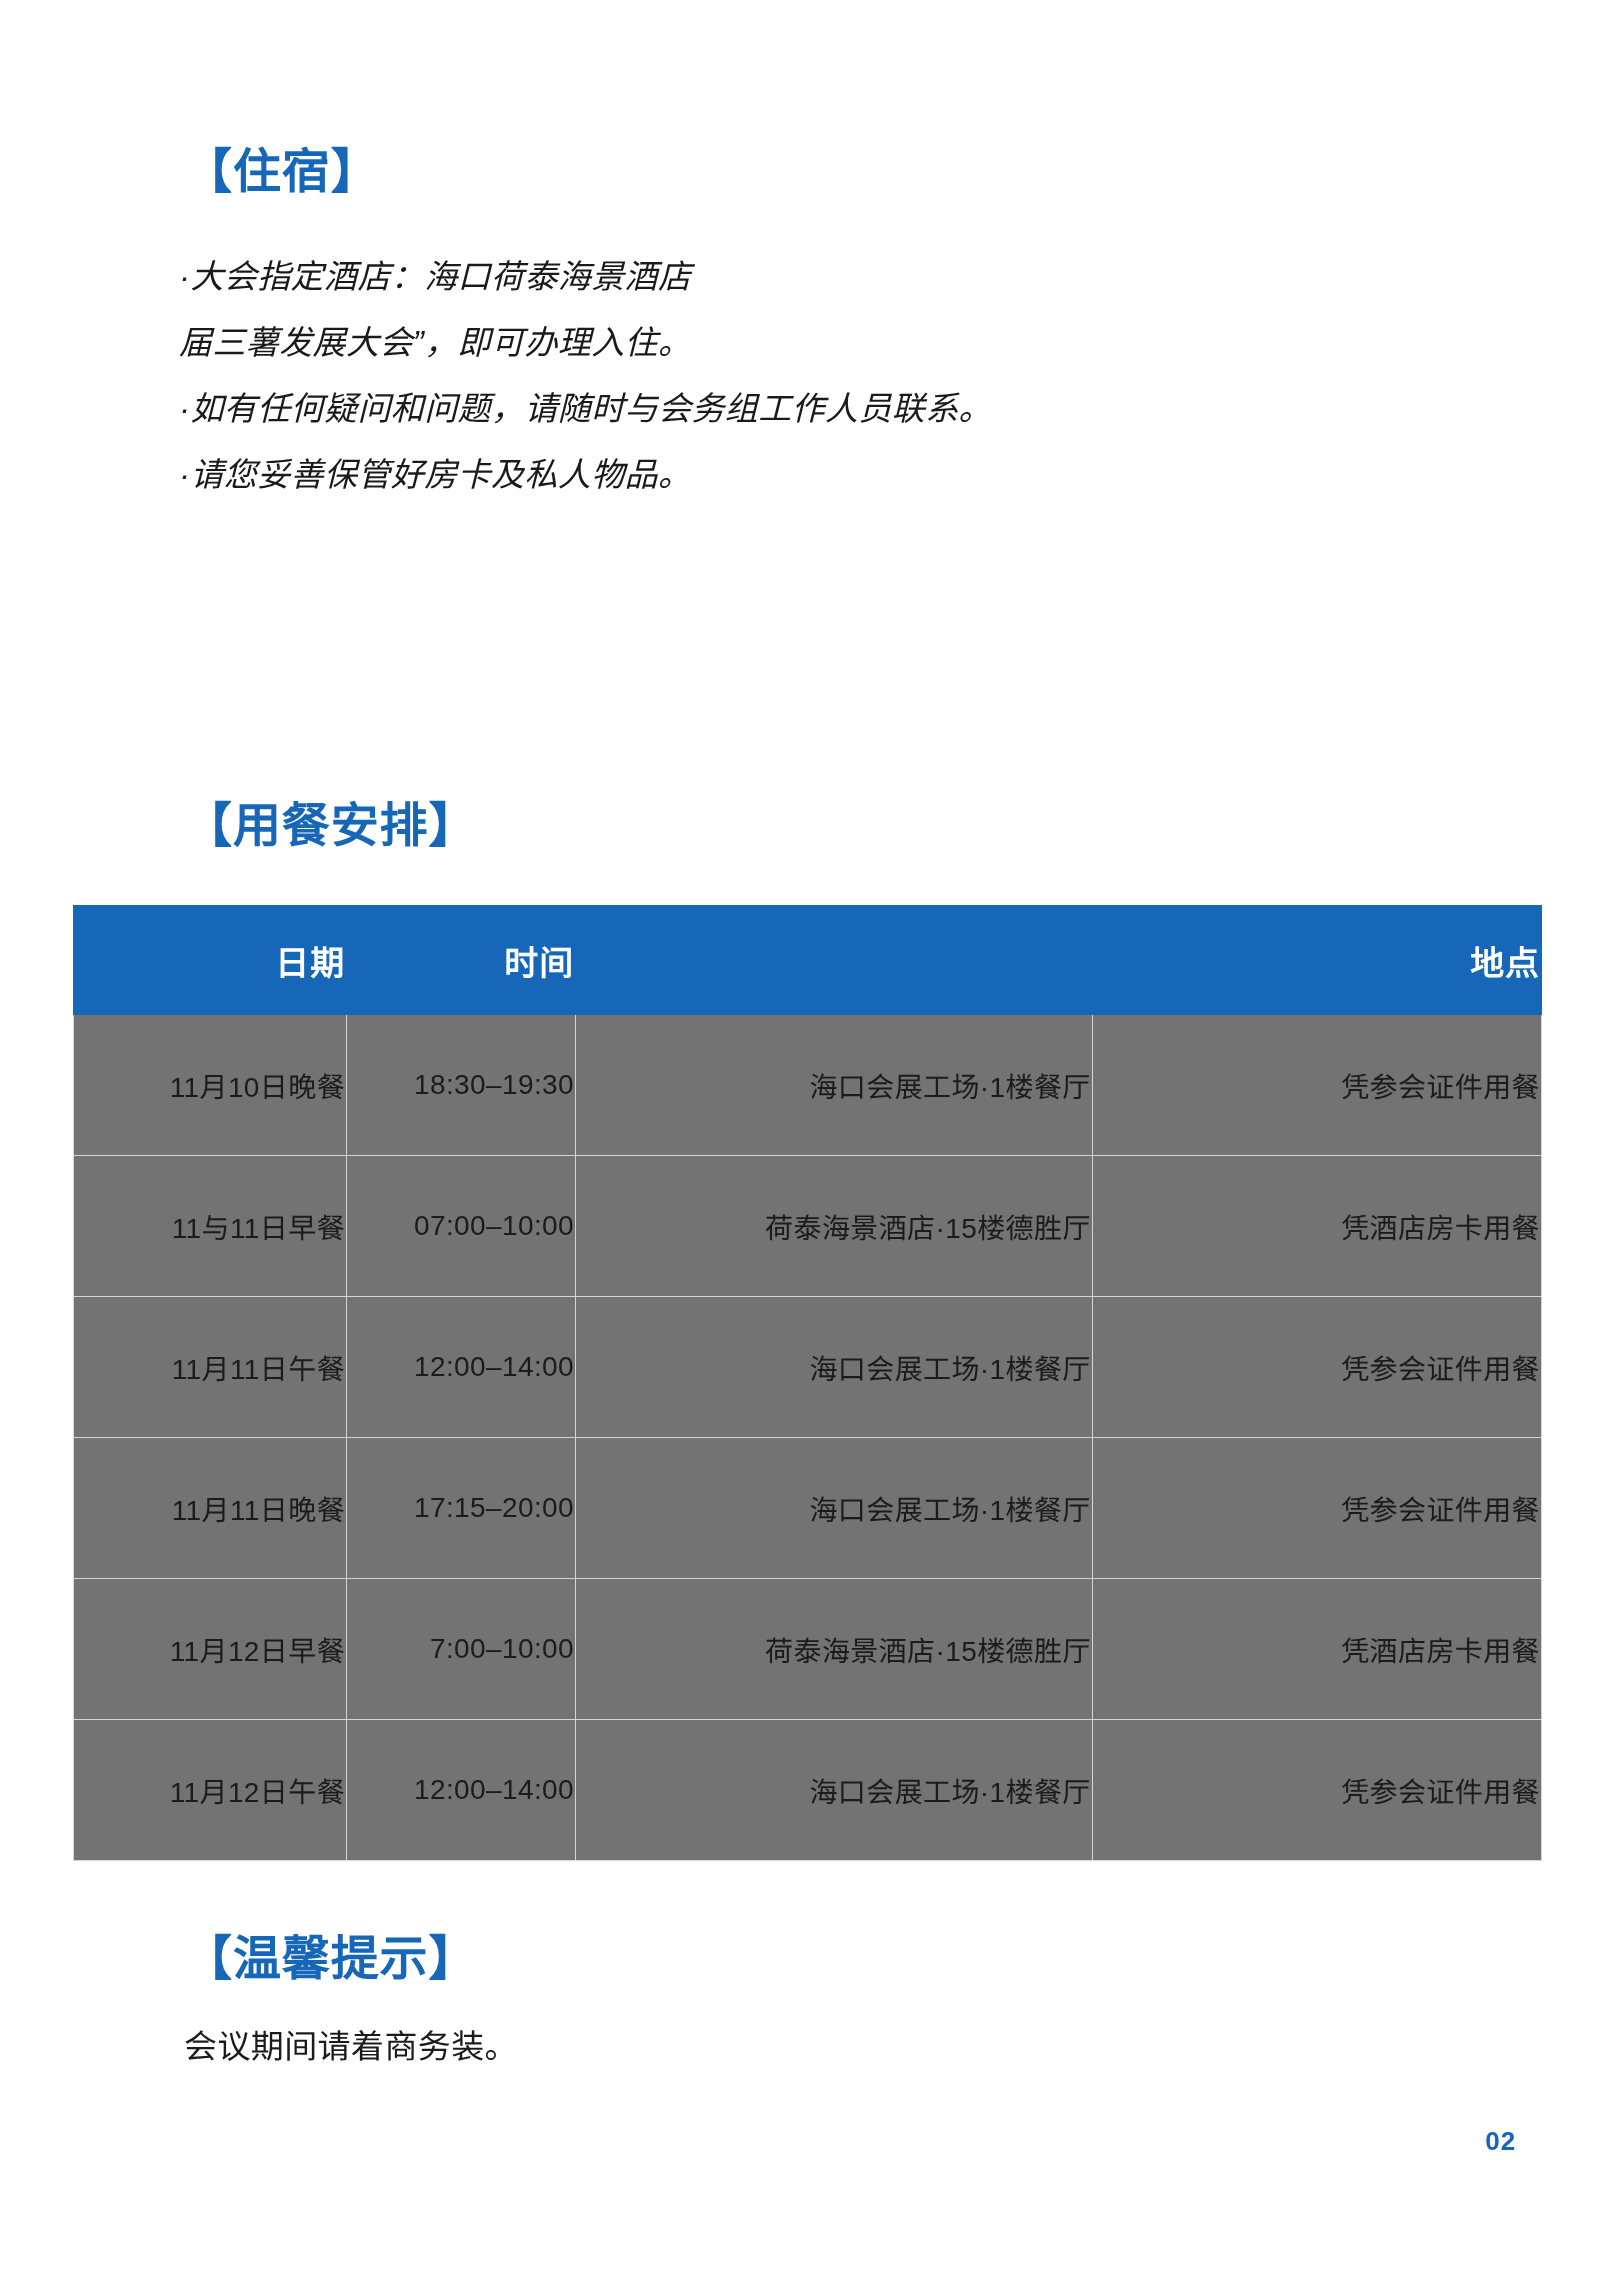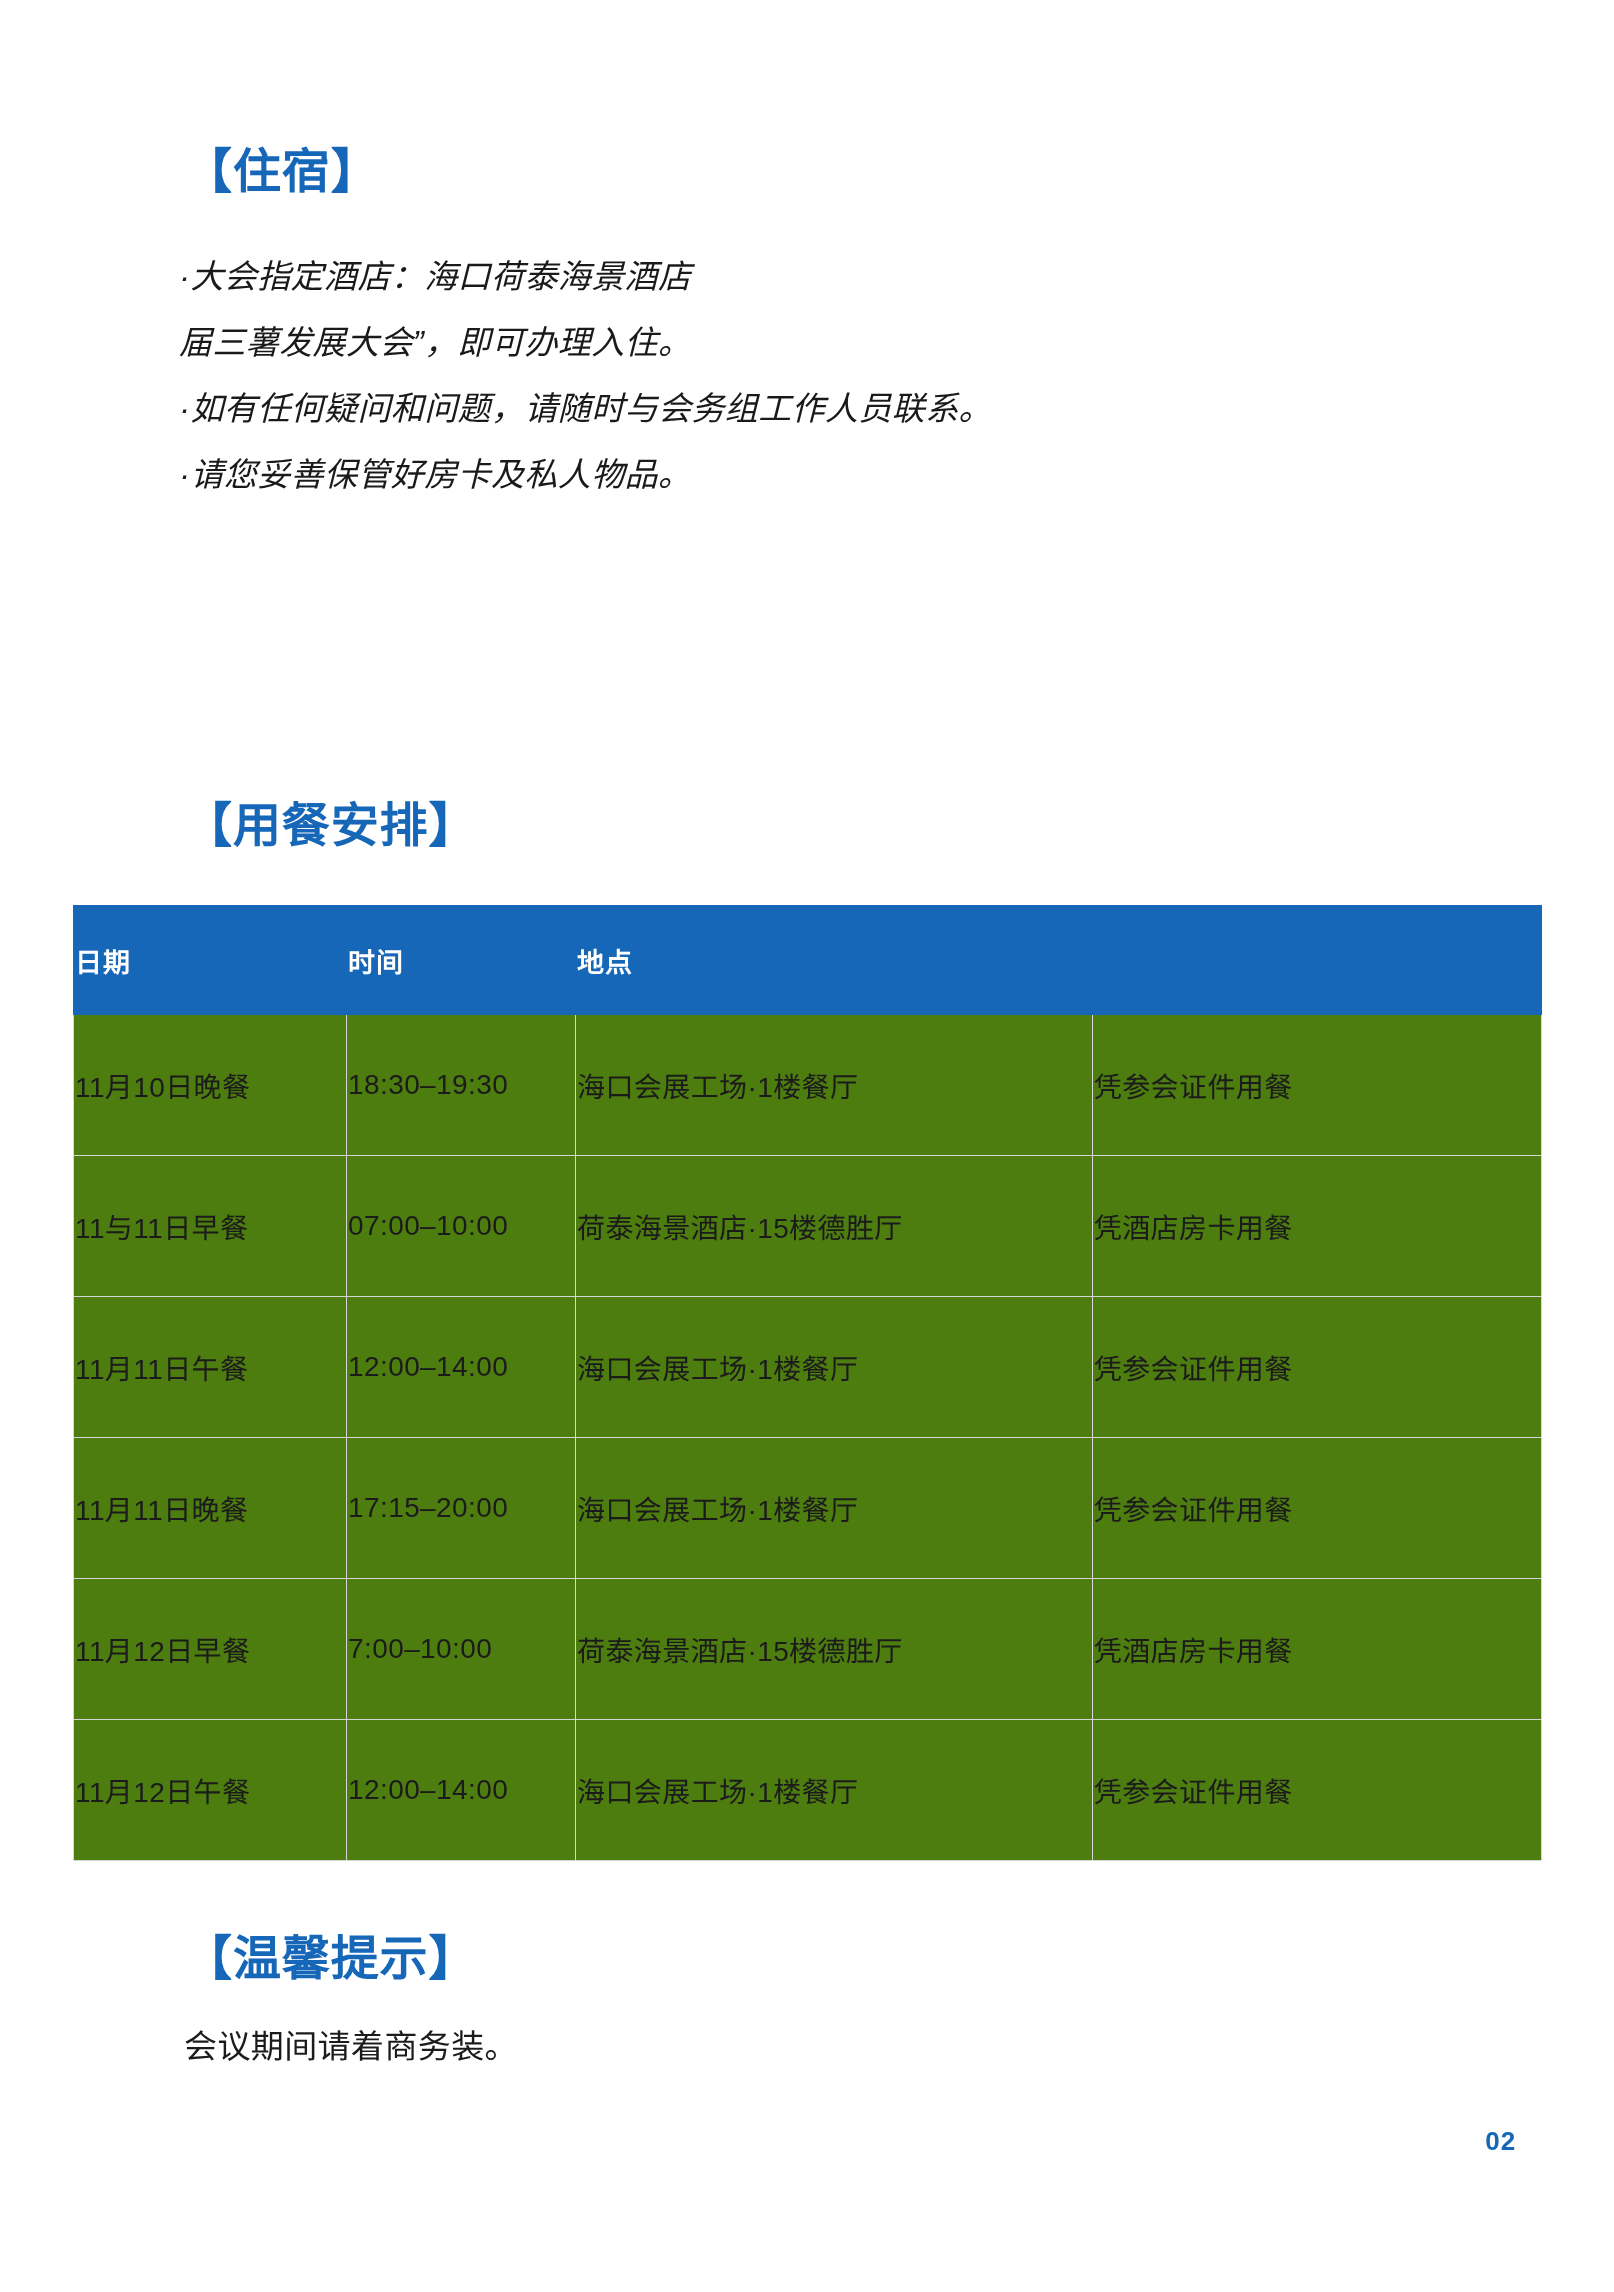--- a/index.html
+++ b/index.html
@@ -71,35 +71,35 @@
     width: 1469px;
   }
   table.meal-table {
     border-collapse: collapse;
     width: 100%;
     table-layout: fixed;
   }
   table.meal-table th {
     background: #1767b8;
     color: #ffffff;
-    font-size: 27px;
+    font-size: 34px;
     font-weight: 700;
     height: 106px;
     border: 0.9px solid #1767b8;
-    text-align: left;
+    text-align: right;
     letter-spacing: 0.9px;
   }
   table.meal-table td {
     border: 0.9px solid #d6d6d6;
     height: 138px;
-    text-align: left;
+    text-align: right;
     font-size: 28px;
     color: #1b1b1b;
     letter-spacing: 0.4px;
-    background: #4d7c0f;
+    background: #737373;
   }
   col.c-date { width: 18.6%; }
   col.c-time { width: 15.6%; }
   col.c-place { width: 35.2%; }
   col.c-note { width: 30.6%; }
 
   #heading-tips {
     position: absolute;
     left: 184px;
     top: 1930px;

